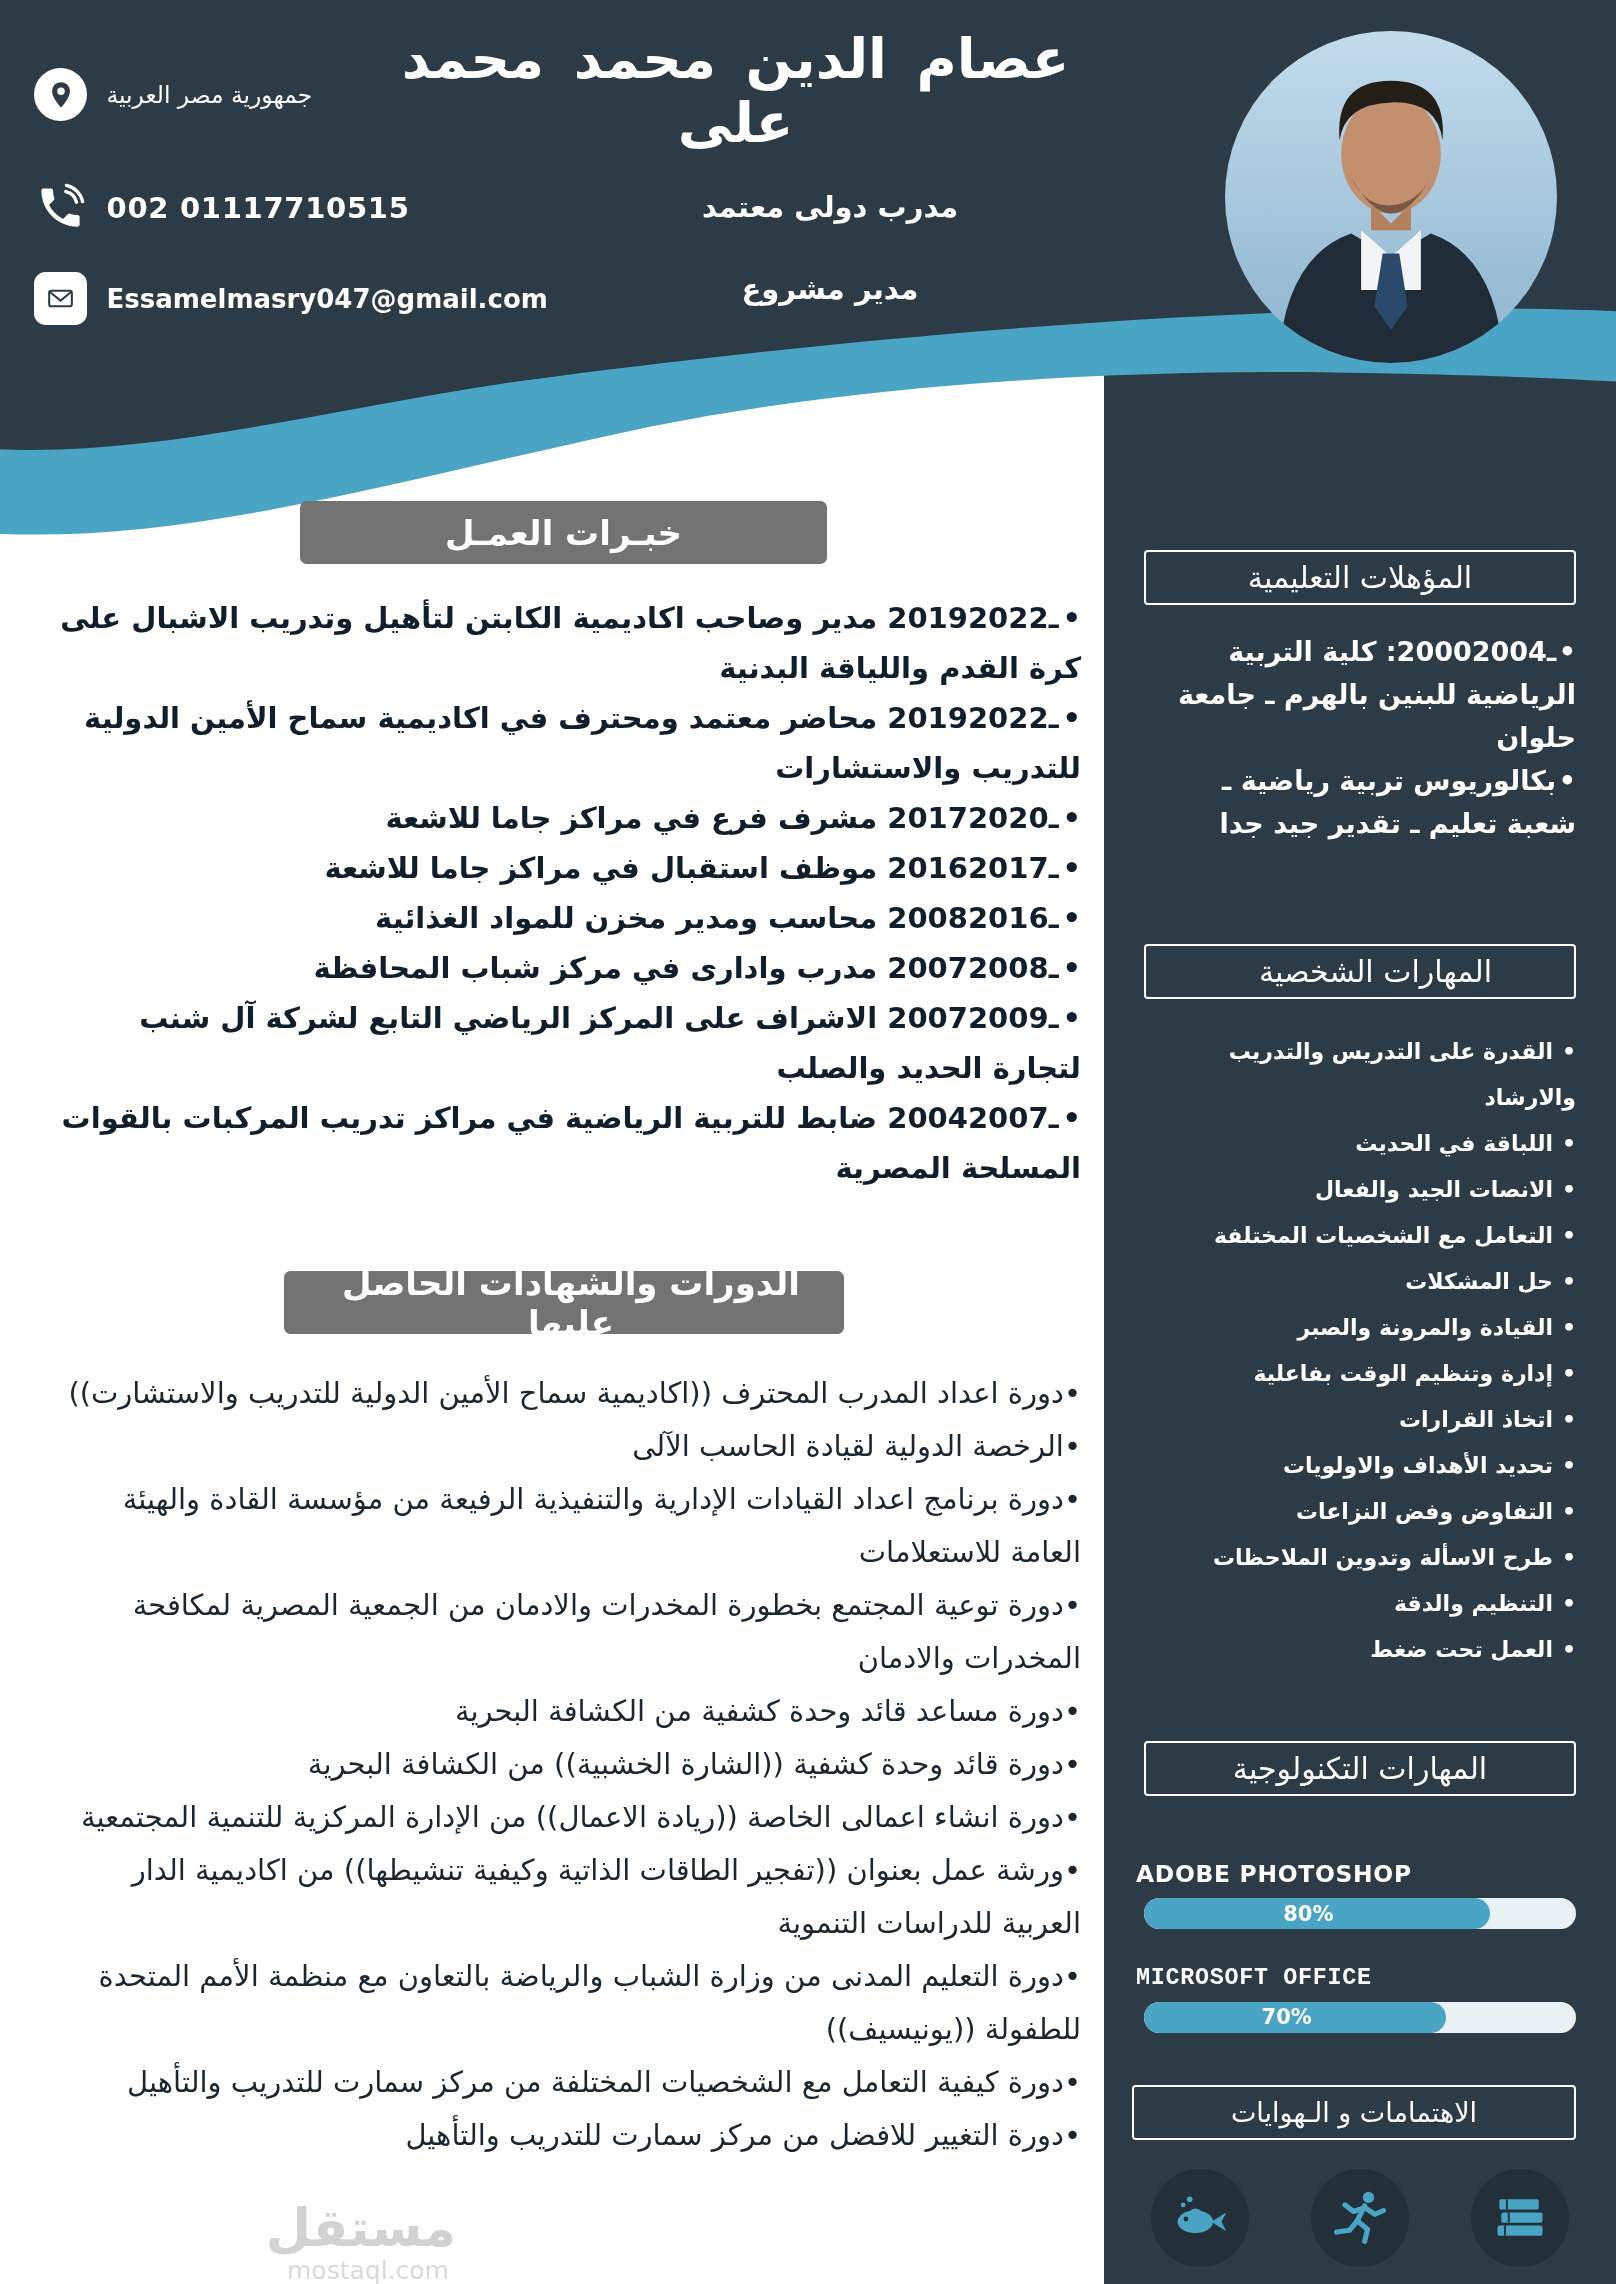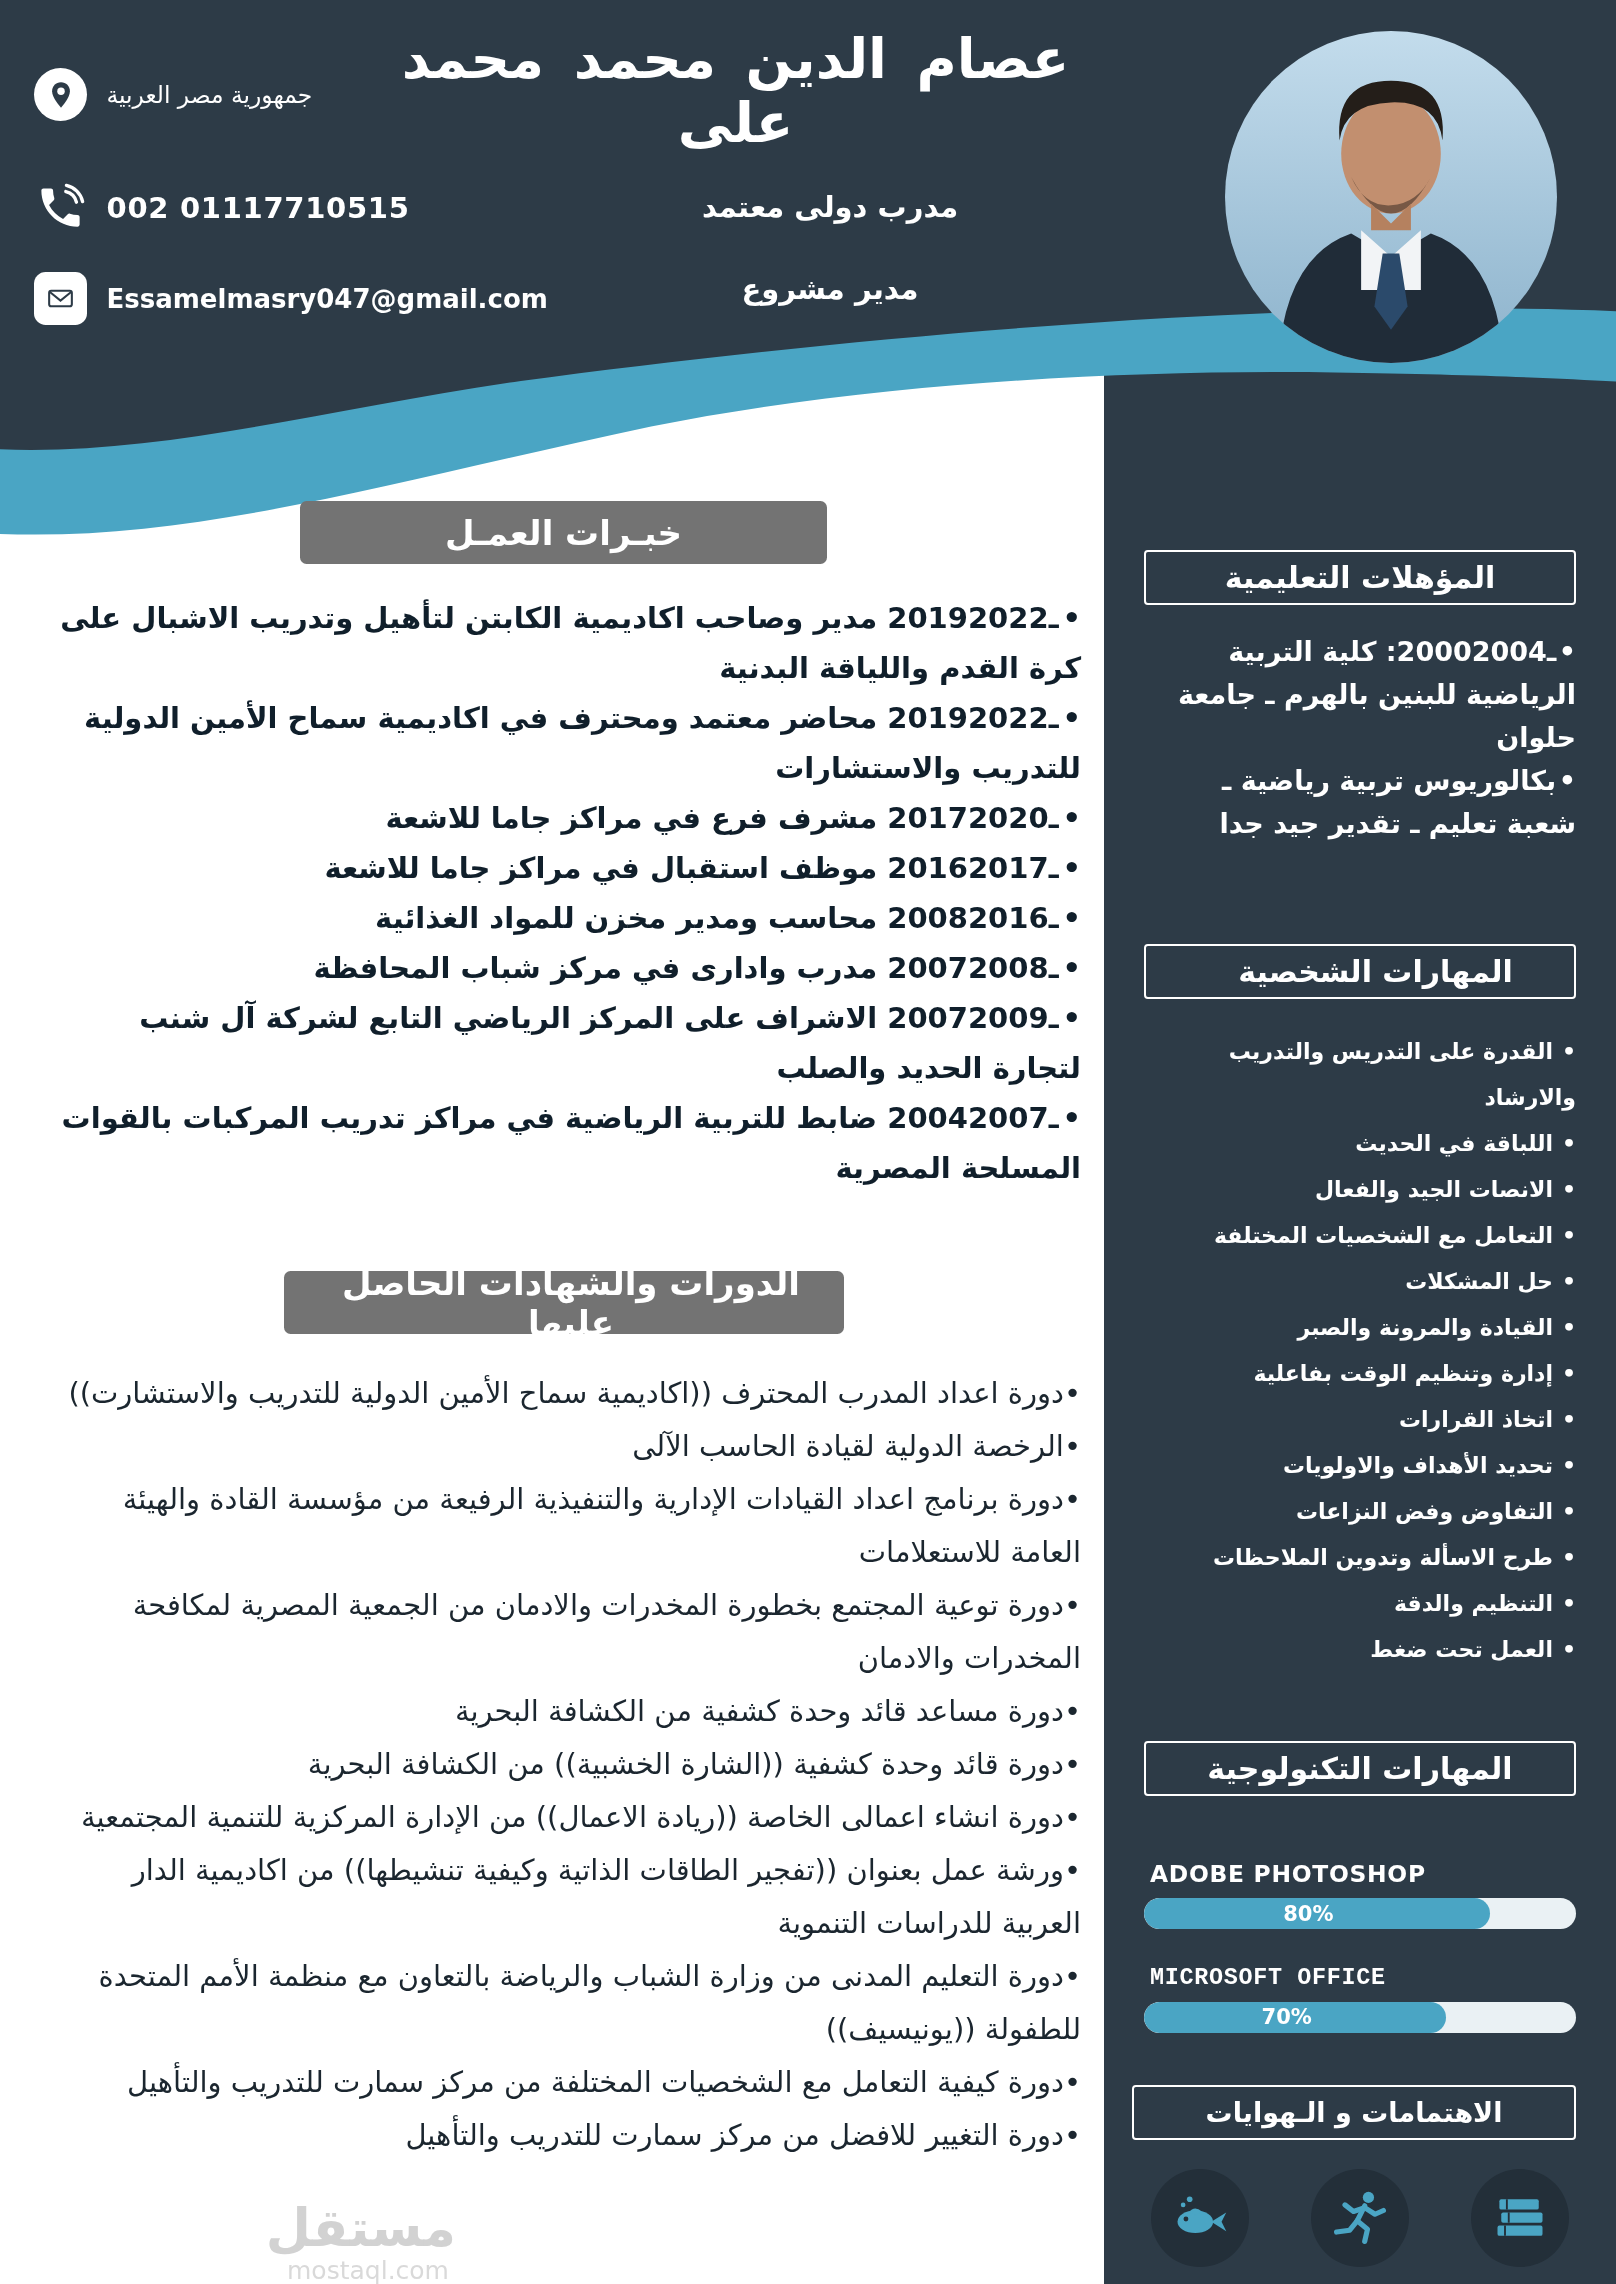--- a/index.html
+++ b/index.html
@@ -41,35 +41,35 @@
   .exp-list li::before { content:"•"; margin-left:3.9px; }
   .years { display:inline-block; direction:ltr; unicode-bidi:isolate; }
   .courses-box { margin-top:78px;padding-left:15px; }
   .course-list { margin-top:33px; }
   .course-list li { font-size:29px; font-weight:normal; color:#1b262f; line-height:53px; text-align:right; }
   .course-list li::before { content:"•"; }
 
   
   .sidebar-content { position:absolute; top:0; right:0; width:512px; z-index:3; color:#ffffff; }
   .side-title { margin:0 40px; height:55px; border:2px solid #ffffff; border-radius:3.9px; display:flex; align-items:center; justify-content:center;
-                font-size:30px; font-weight:bold; text-align:right; }
+                font-size:30px; font-weight:normal; text-align:right; }
   .side-title.edu { margin-top:550px; }
   .side-title.skills { margin-top:99px;padding-left:31px; }
   .side-title.tech { margin-top:68px; }
   .side-title.hobbies { margin-top:52px; font-size:27px; letter-spacing:5.2px;margin-left:28px; }
 
   .edu-list { margin:25px 40px 0; }
   .edu-list li { font-size:27px; font-weight:bold; line-height:43px; text-align:right; }
   .edu-list li::before { content:"•"; margin-left:2.6px; }
 
   .skill-list { margin:30px 40px 0; }
   .skill-list li { font-size:22px; font-weight:bold; line-height:46px; text-align:right; }
   .skill-list li::before { content:"•"; margin-left:9px; }
 
-  .bar-label { margin:0 46px; direction:ltr; text-align:left; font-size:23.4px; font-weight:bold; letter-spacing:0.7px; }
+  .bar-label { margin:0 32px; direction:ltr; text-align:left; font-size:23.4px; font-weight:bold; letter-spacing:0.7px; }
   .bar-label.first { margin-top:64px; }
   .bar-label.next { margin-top:36px;font-family:Liberation Mono, monospace; }
   .bar-track { margin:10.4px 40px 0; height:31px; background:#eaf1f4; border-radius:15.6px; overflow:hidden; direction:ltr; }
   .bar-fill { height:100%; background:#4aa5c4; border-radius:15.6px; display:flex; align-items:center; justify-content:center;
               padding-right:17px; color:#ffffff; font-size:21px; font-weight:bold; }
 
   .hobby-row { margin:29px 31px 0; display:flex; direction:ltr; justify-content:space-between; }
   .hobby { display:flex; flex-direction:column; align-items:center; width:130px; }
   .hobby-circle { width:98px; height:98px; background:#232f39; border-radius:50%; display:flex; align-items:center; justify-content:center; }
 

